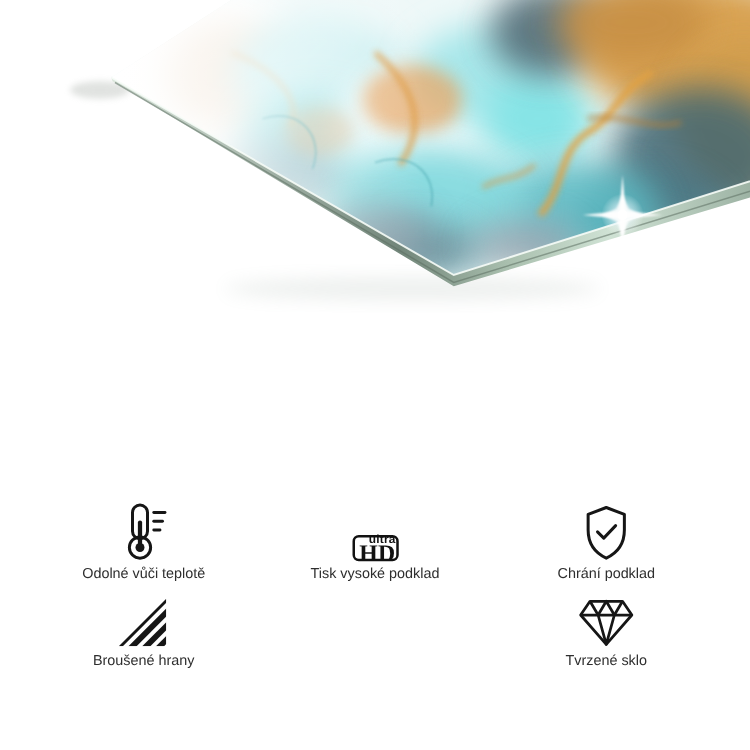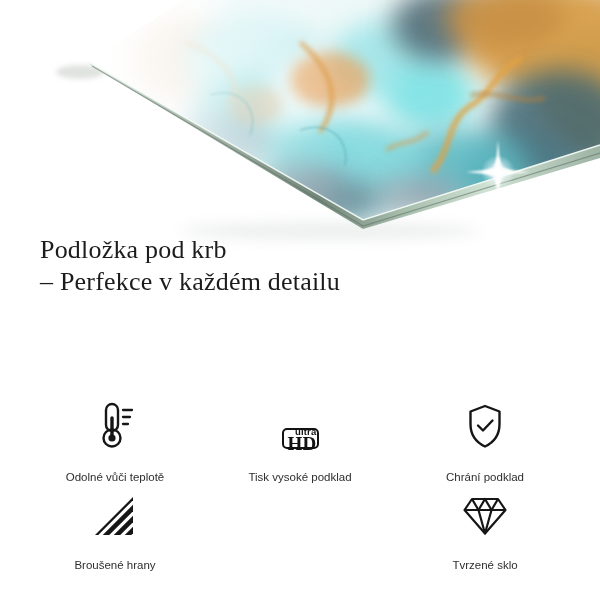--- a/index.html
+++ b/index.html
@@ -13,21 +13,21 @@
     margin:0;font-family:"Liberation Serif","DejaVu Serif",serif;
     font-weight:500;font-size:26px;line-height:32px;color:#1c1c1c;letter-spacing:.2px;
   }
   .lead{
     margin:14px 0 0 0;font-size:13.3px;line-height:22.5px;color:#2b2b2b;
   }
   .features{position:absolute;left:40px;top:401px;width:520px;}
   .feature-row{display:flex;justify-content:space-between;margin-bottom:5px;}
   .feature{width:150px;display:flex;flex-direction:column;align-items:center;text-align:center;}
   .icon-slot{height:48px;display:flex;align-items:flex-end;justify-content:center;}
-  .feature-label{margin-top:22px;font-size:11.5px;line-height:13px;color:#2e2e2e;}
+  .feature-label{margin-top:4px;font-size:11.5px;line-height:13px;color:#2e2e2e;}
   .hd-box{
     width:37px;height:21px;border:2.6px solid #121212;border-radius:5px;
     display:flex;flex-direction:column;align-items:flex-end;justify-content:center;
     color:#121212;box-sizing:border-box;
   }
   .hd-box .ultra{font-size:9.5px;font-weight:700;line-height:10px;letter-spacing:.2px;}
   .hd-box .hd{font-size:19px;font-weight:800;line-height:14px;letter-spacing:.3px;font-family:Liberation Serif, serif;}
   svg .stroke{fill:none;stroke:#161616;stroke-width:2.4;stroke-linecap:round;stroke-linejoin:round;}
 </style>
 </head>
@@ -122,24 +122,20 @@
     <g>
       <circle cx="498" cy="172" r="17" fill="url(#glowG)"></circle>
       <path d="M498,140 L500.5,169 L530,172 L500.5,175 L498,204 L495.5,175 L466,172 L495.5,169 Z" fill="#ffffff" opacity="0.95" filter="url(#b1)"></path>
       <path d="M498,156 L503,167 L514,172 L503,177 L498,188 L493,177 L482,172 L493,167 Z" fill="#ffffff" opacity="0.8" filter="url(#b1)"></path>
       <circle cx="498" cy="172" r="4" fill="#ffffff"></circle>
     </g>
   </svg>
 </div>
 
 <div class="text-block">
-  <h1>
-    <span>Podložka pod krb</span><br>
-    <span>– Perfekce v každém detailu</span>
-  </h1>
 </div>
 
 <div class="features">
   <div class="feature-row">
 
     <div class="feature">
       <div class="icon-slot">
         <svg width="44" height="48" viewBox="0 0 44 48">
           <rect x="13" y="3" width="12" height="27" rx="6" class="stroke"></rect>
           <circle cx="19" cy="37" r="8.5" class="stroke"></circle>

